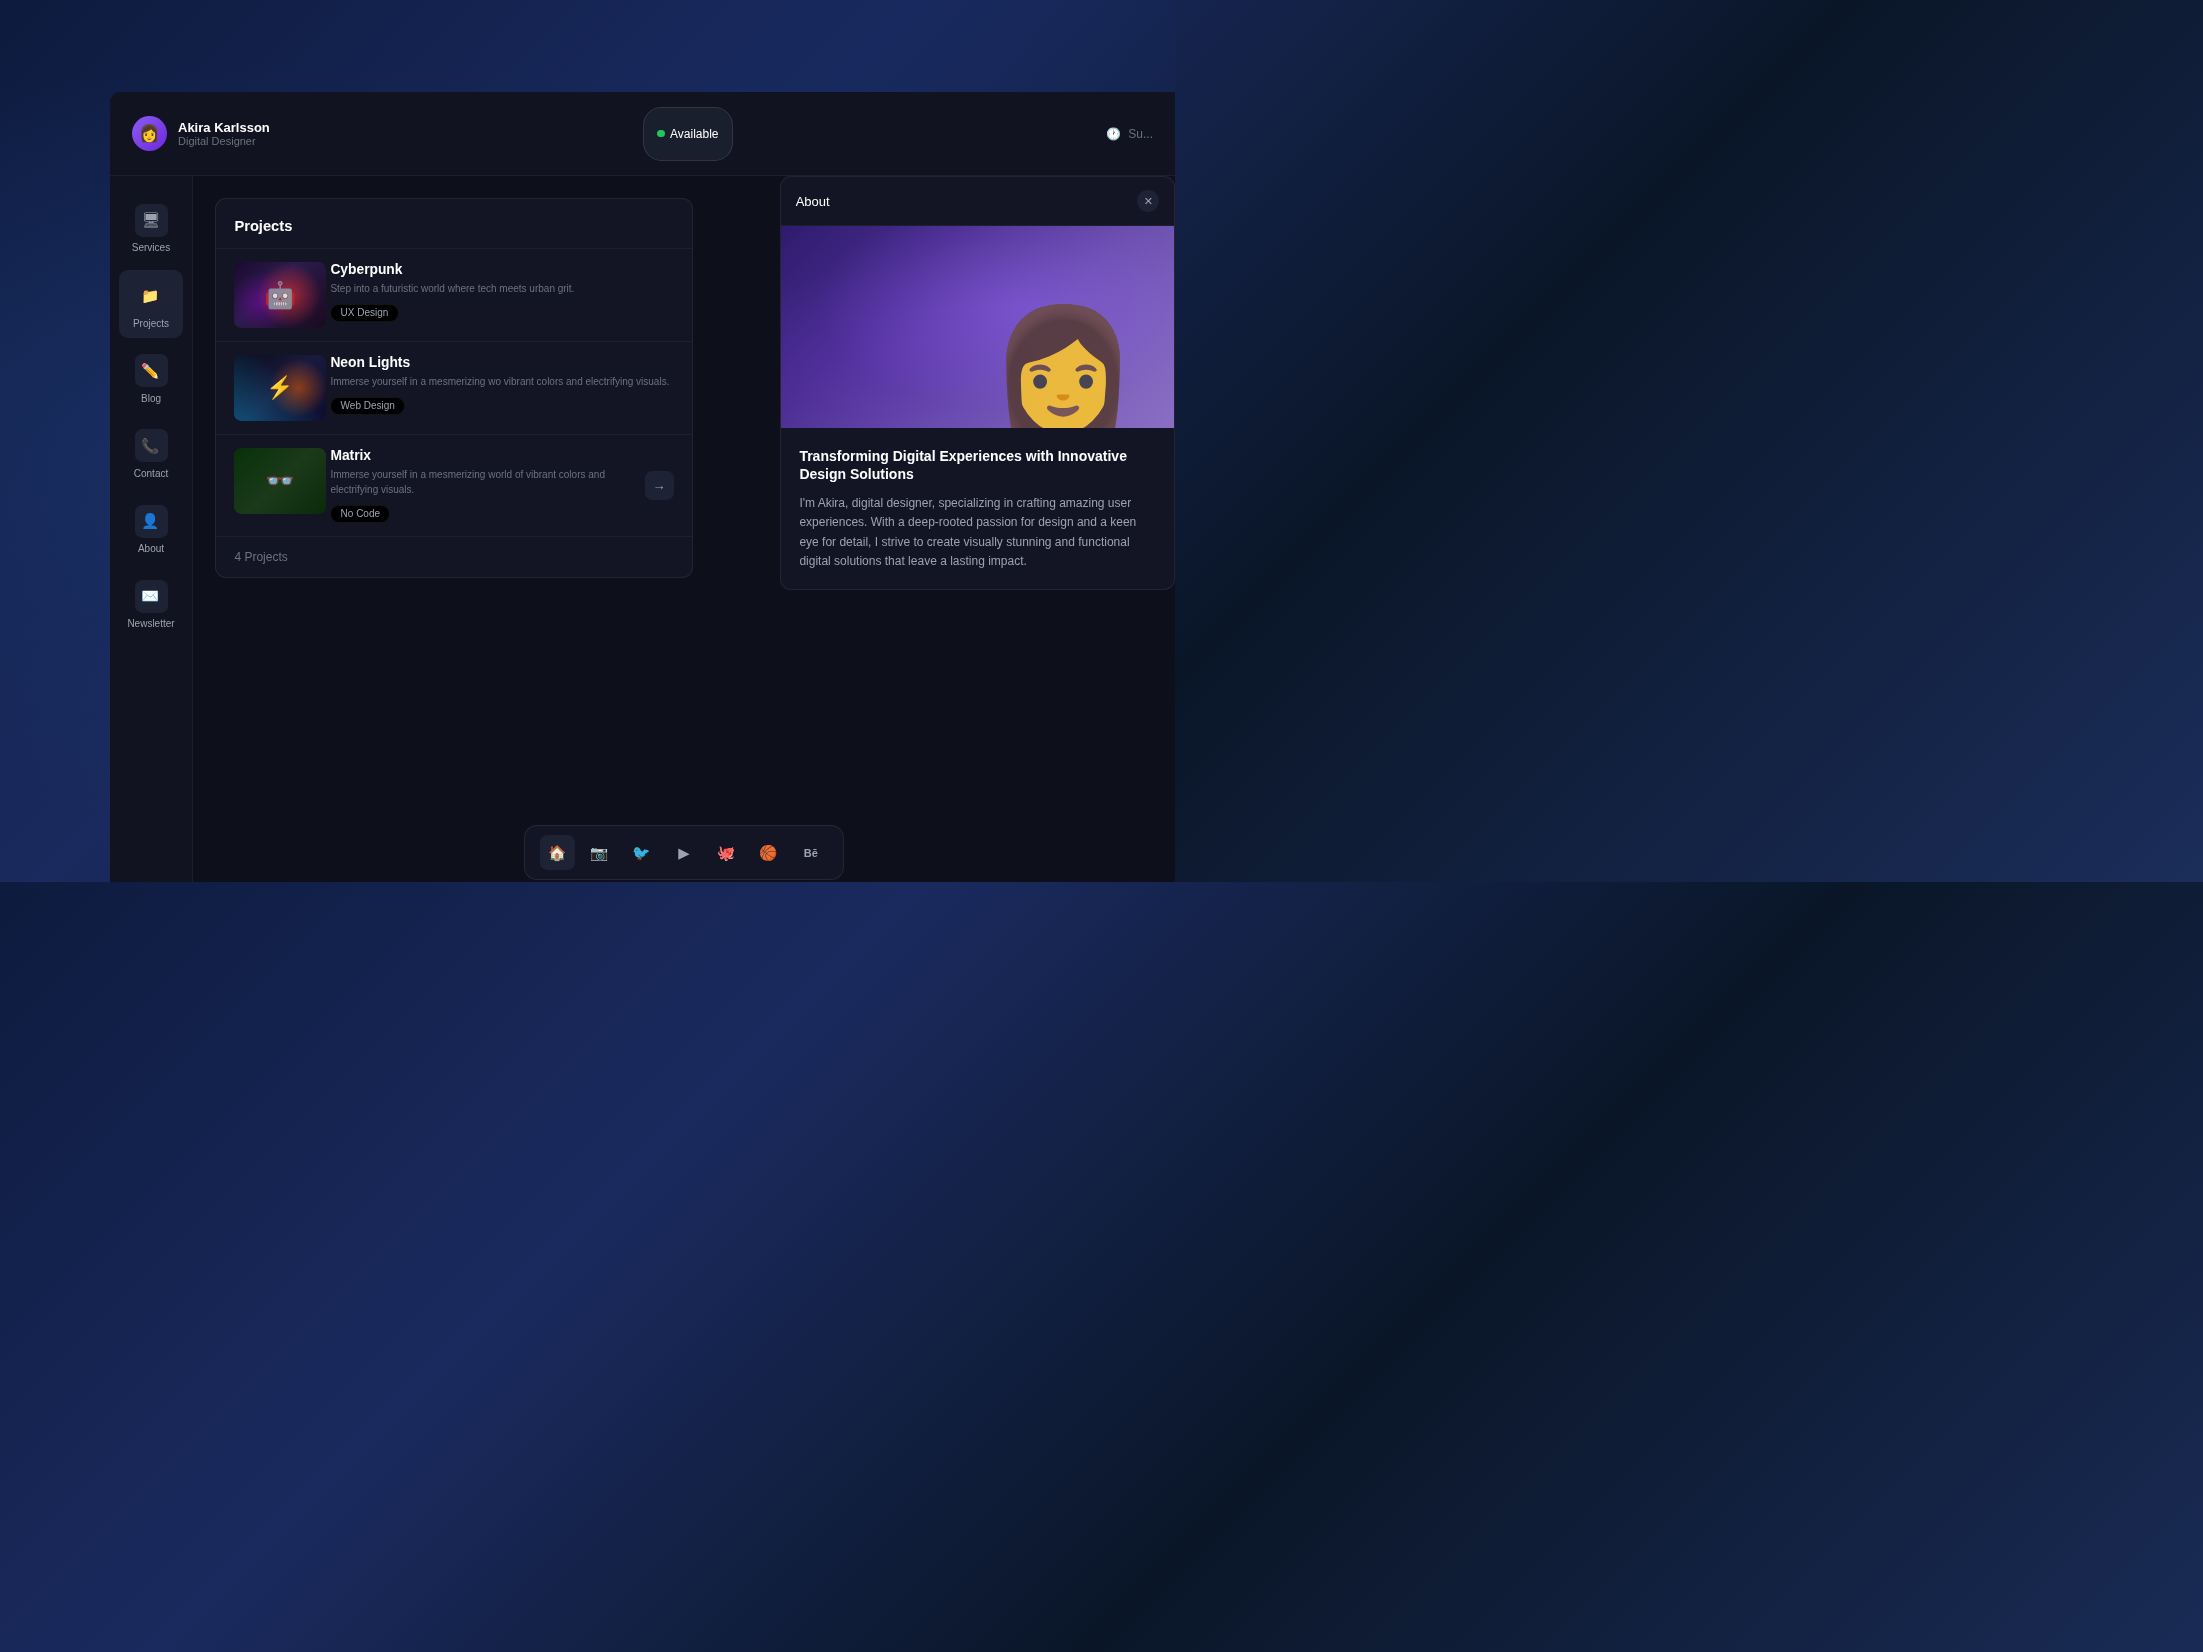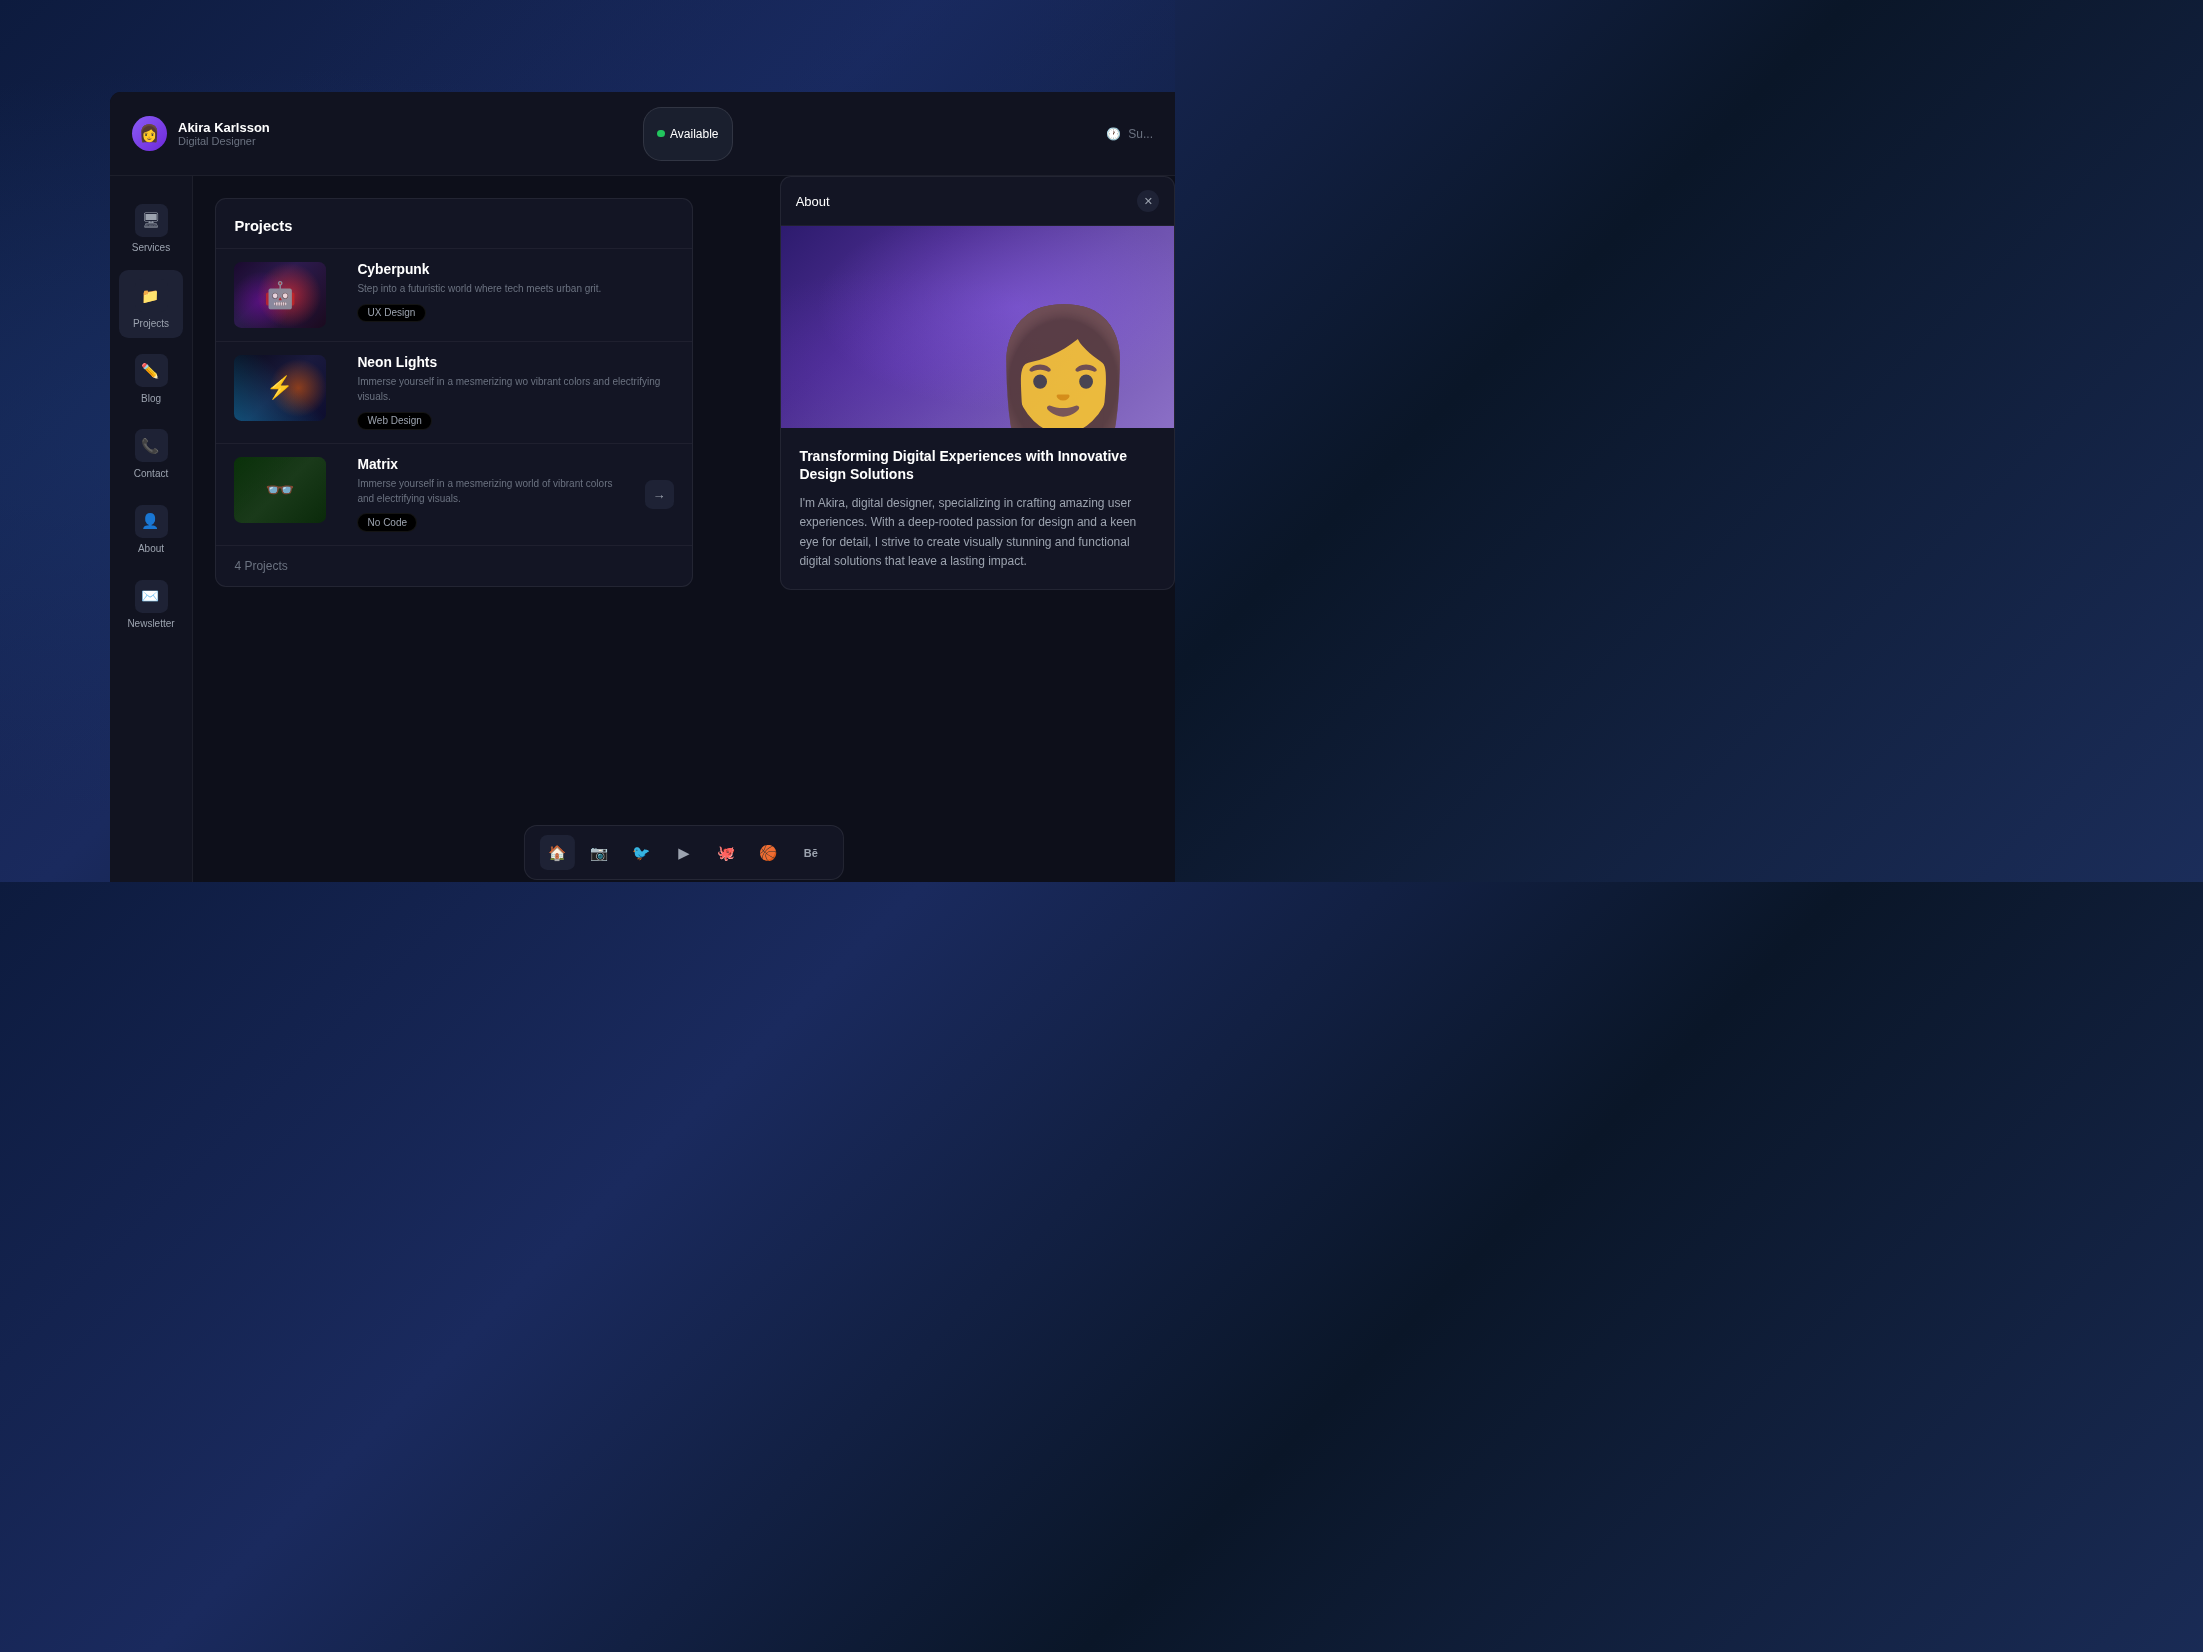--- a/index.html
+++ b/index.html
@@ -171,21 +171,21 @@
     .projects-header {
       padding: 18.4px 18.4px 14.7px;
       color: #ffffff;
       font-size: 14.7px;
       font-weight: 600;
     }
 
     .project-item {
       display: flex;
       align-items: flex-start;
-      gap: 31px;
+      gap: 4px;
       padding: 13px 18.4px;
       border-top: 0.9px solid rgba(255,255,255,0.05);
       position: relative;
     }
 
     .project-thumb {
       width: 92px;
       height: 66px;
       border-radius: 7.3px;
       flex-shrink: 0;

